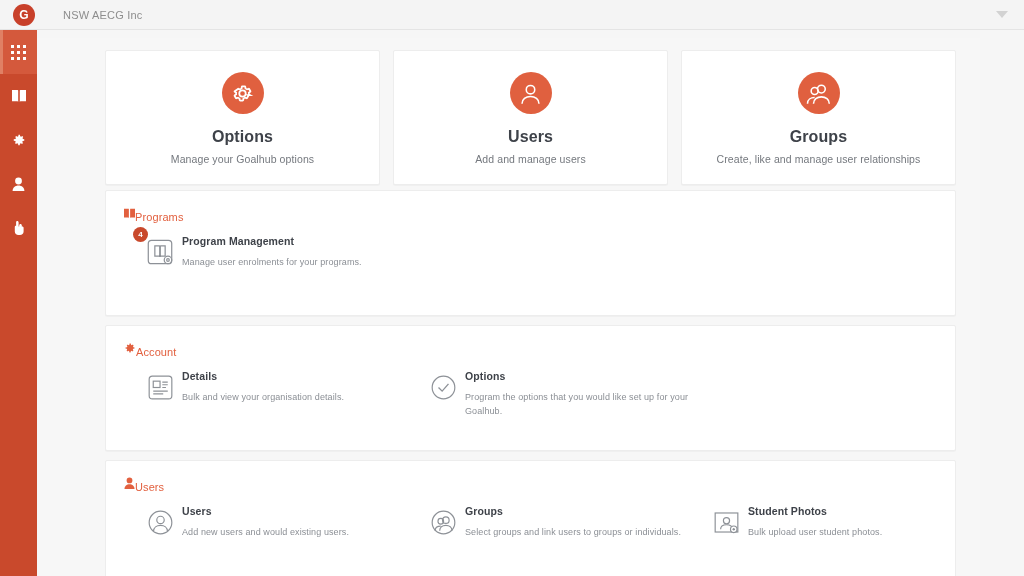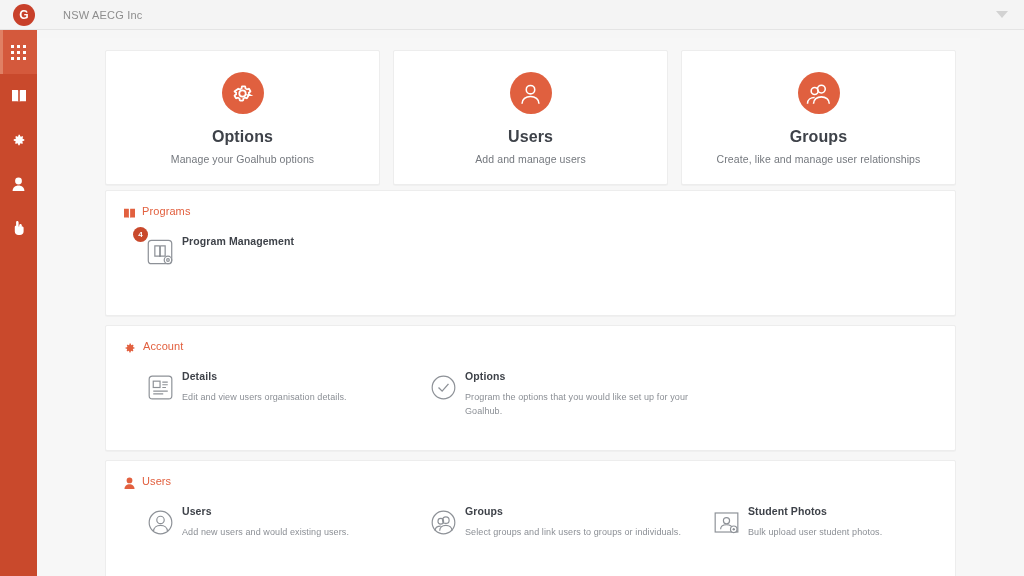--- a/index.html
+++ b/index.html
@@ -151,22 +151,21 @@
     position: absolute;
     left: 68px;
     width: 851px;
   }
   #panel-programs { top: 152px; height: 126px; }
   #panel-account  { top: 287px; height: 126px; }
   #panel-users    { top: 422px; height: 126px; }
 
   .panel-head {
     display: flex;
-    align-items: flex-start;
-    gap: 7px;
+    align-items: flex-end;
     padding: 14px 0 0 18px;
   }
   .panel-head-label {
     font-size: 11px;
     color: #e2603f;
     letter-spacing: .1px;
   }
 
   .panel-items {
     display: flex;
@@ -340,20 +339,21 @@
           <svg width="30" height="30" viewBox="0 0 32 32" fill="none" stroke="#8d9197" stroke-width="1.3">
             <rect x="3.5" y="3.5" width="25" height="25" rx="3.5"></rect>
             <path d="M10.5 9.5h4.6c.4 0 .7.3.7.7v11c0-.5-.3-.8-.8-.8h-4.5z"></path>
             <path d="M21.5 9.5h-4.6c-.4 0-.7.3-.7.7v11c0-.5.3-.8.8-.8h4.5z"></path>
             <circle cx="24.5" cy="24.5" r="4" fill="#ffffff"></circle>
             <circle cx="24.5" cy="24.5" r="1.4"></circle>
           </svg>
         </div>
         <div class="pi-text">
           <div class="pi-title">Program Management</div>
+          <div class="pi-desc">Manage user enrolments for your programs.</div>
         </div>
       </div>
     </div>
   </div>
 
   <div class="card panel" id="panel-account">
     <div class="panel-head">
       <span>
         <svg width="12" height="12" viewBox="0 0 24 24" fill="#e2603f">
           <path d="M12 8.5a3.5 3.5 0 100 7 3.5 3.5 0 000-7zm0 5.2a1.7 1.7 0 110-3.4 1.7 1.7 0 010 3.4z"></path>
@@ -367,21 +367,21 @@
       <div class="pi col-a">
         <div class="pi-icon">
           <svg width="29" height="29" viewBox="0 0 32 32" fill="none" stroke="#8d9197" stroke-width="1.3">
             <rect x="3.5" y="3.5" width="25" height="25" rx="3.5"></rect>
             <rect x="8" y="9" width="7.5" height="7"></rect>
             <path d="M18 10h6M18 13h6M18 16h4M8 20h16M8 23h11"></path>
           </svg>
         </div>
         <div class="pi-text">
           <div class="pi-title">Details</div>
-          <div class="pi-desc">Edit and view users organisation details.</div>
+          <div class="pi-desc">Bulk and view your organisation details.</div>
         </div>
       </div>
 
       <div class="pi col-b">
         <div class="pi-icon">
           <svg width="29" height="29" viewBox="0 0 32 32" fill="none" stroke="#8d9197" stroke-width="1.3">
             <circle cx="16" cy="16" r="12.5"></circle>
             <path d="M10.5 16l4 4 7-8" stroke-width="1.5"></path>
           </svg>
         </div>

